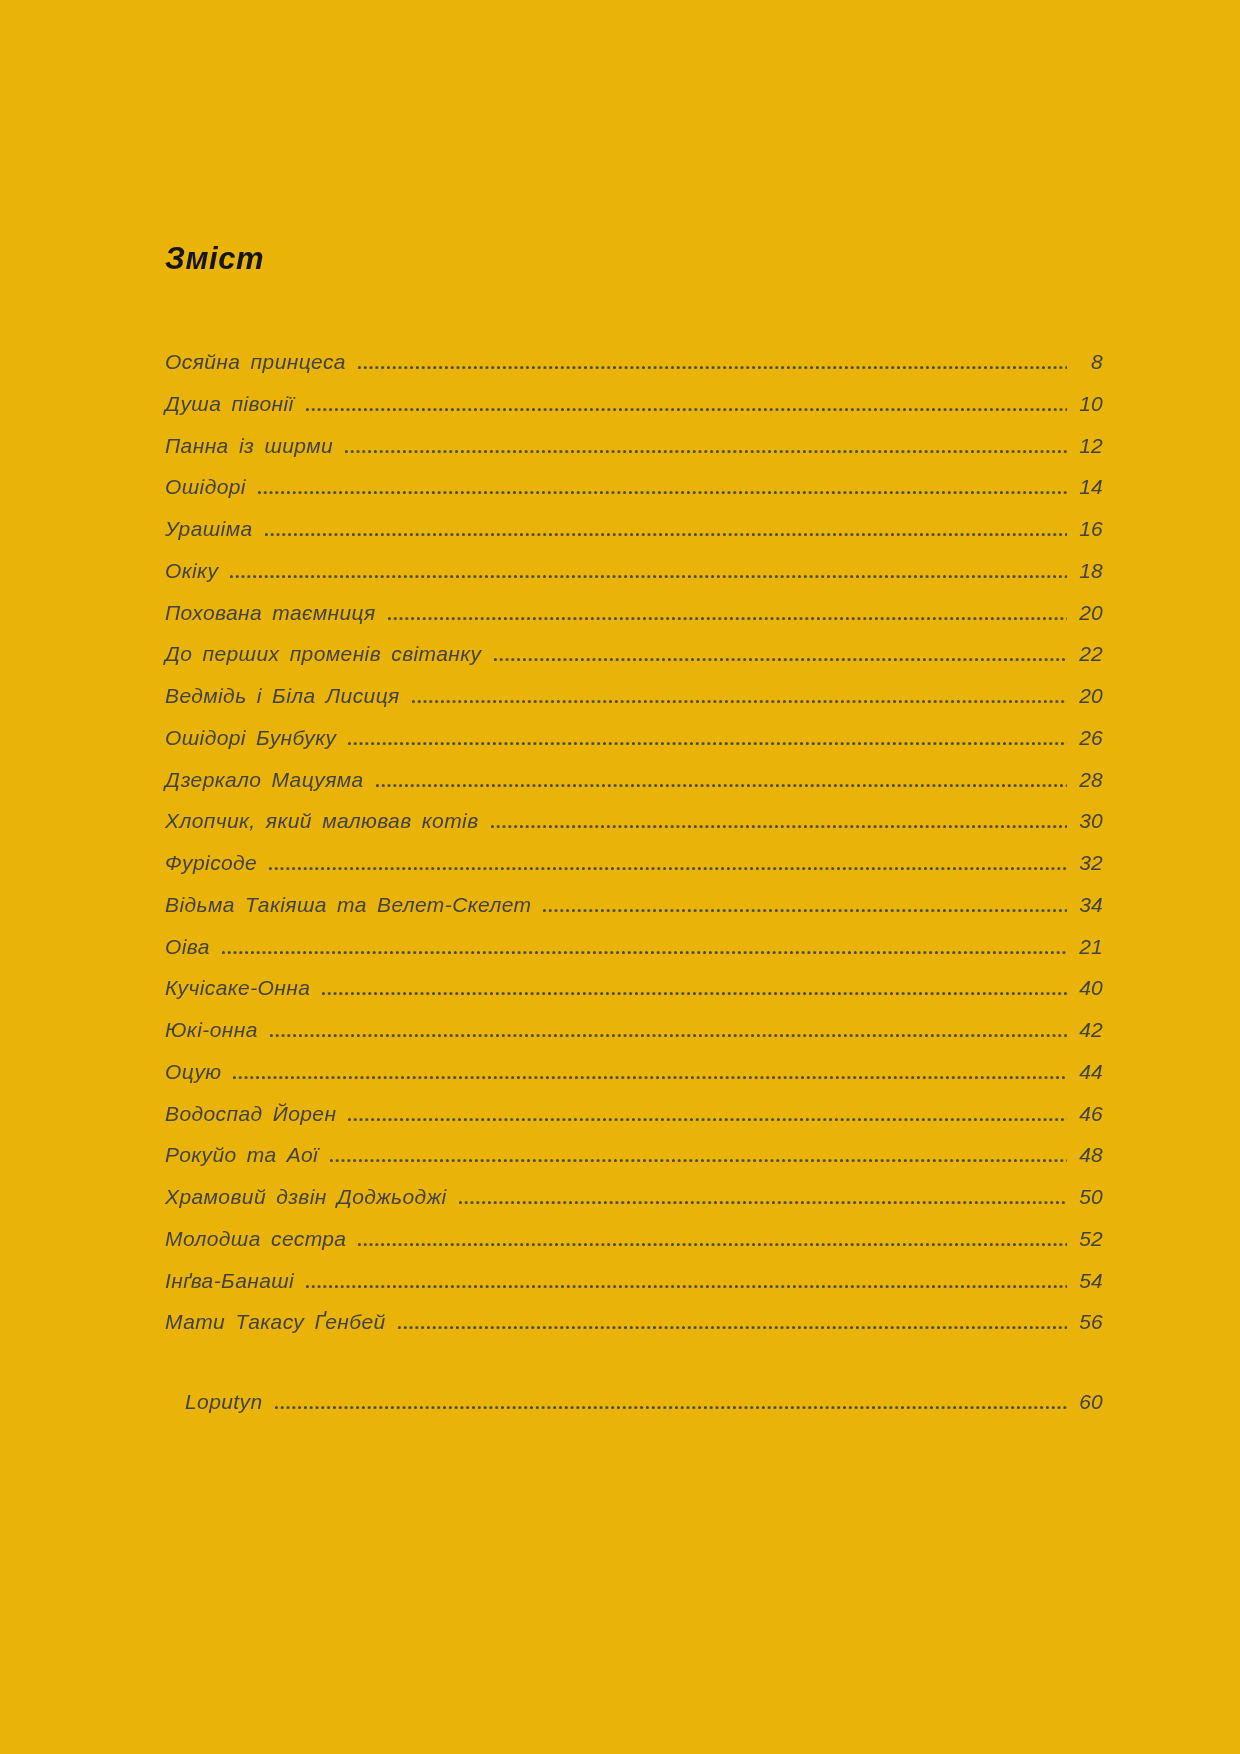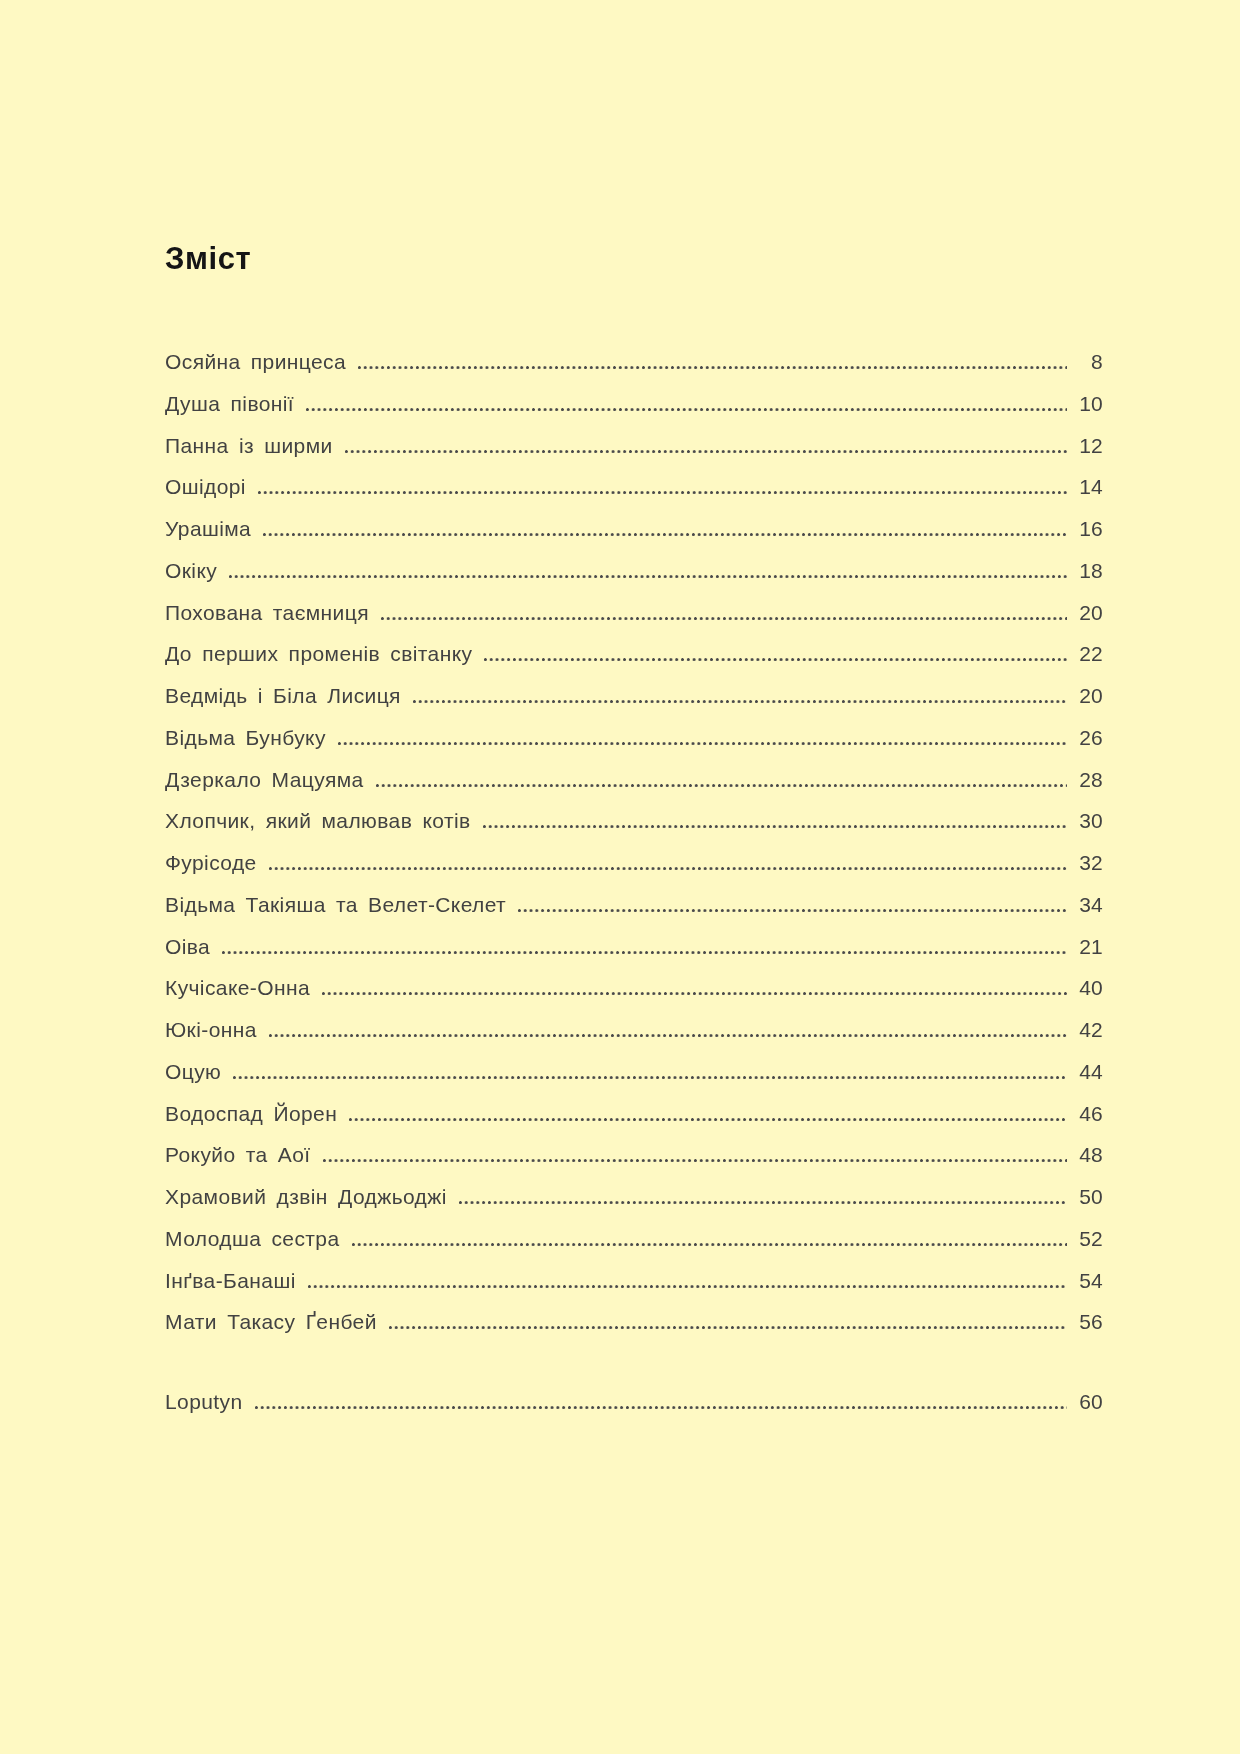--- a/index.html
+++ b/index.html
@@ -10,21 +10,22 @@
   body {
     width: 1240px;
     height: 1754px;
     position: relative;
     font-family: "Liberation Sans", "DejaVu Sans", sans-serif;
     overflow: hidden;
   }
   .page {
     position: absolute;
     inset: 0;
-    background: #fef9c3;
+    background: #eab308;
+    font-style: italic;
   }
   .toc-title {
     position: absolute;
     left: 165px;
     top: 218px;
     font-size: 31px;
     font-weight: 700;
     letter-spacing: 0.6px;
     color: #151515;
     line-height: 40px;
@@ -45,20 +46,21 @@
     font-size: 21px;
     font-weight: 400;
     color: #424242;
     letter-spacing: 0.4px;
     word-spacing: 4px;
     line-height: 28px;
     white-space: nowrap;
   }
   .toc-row.gap {
     margin-top: 38px;
+    margin-left: 20px;
   }
   .toc-label {
     flex: 0 0 auto;
   }
   .toc-leader {
     flex: 1 1 auto;
     display: inline-block;
     height: 3px;
     margin: 0 9px 0 12px;
     background-image: radial-gradient(circle at 1.4px 1.6px, #4a4a4a 1.15px, rgba(0,0,0,0) 1.7px);
@@ -129,21 +131,21 @@
     <span class="toc-page">22</span>
   </li>
 
   <li class="toc-row">
     <span class="toc-label">Ведмідь і Біла Лисиця</span>
     <span class="toc-leader"></span>
     <span class="toc-page">20</span>
   </li>
 
   <li class="toc-row">
-    <span class="toc-label">Відьма Бунбуку</span>
+    <span class="toc-label">Ошідорі Бунбуку</span>
     <span class="toc-leader"></span>
     <span class="toc-page">26</span>
   </li>
 
   <li class="toc-row">
     <span class="toc-label">Дзеркало Мацуяма</span>
     <span class="toc-leader"></span>
     <span class="toc-page">28</span>
   </li>
 

